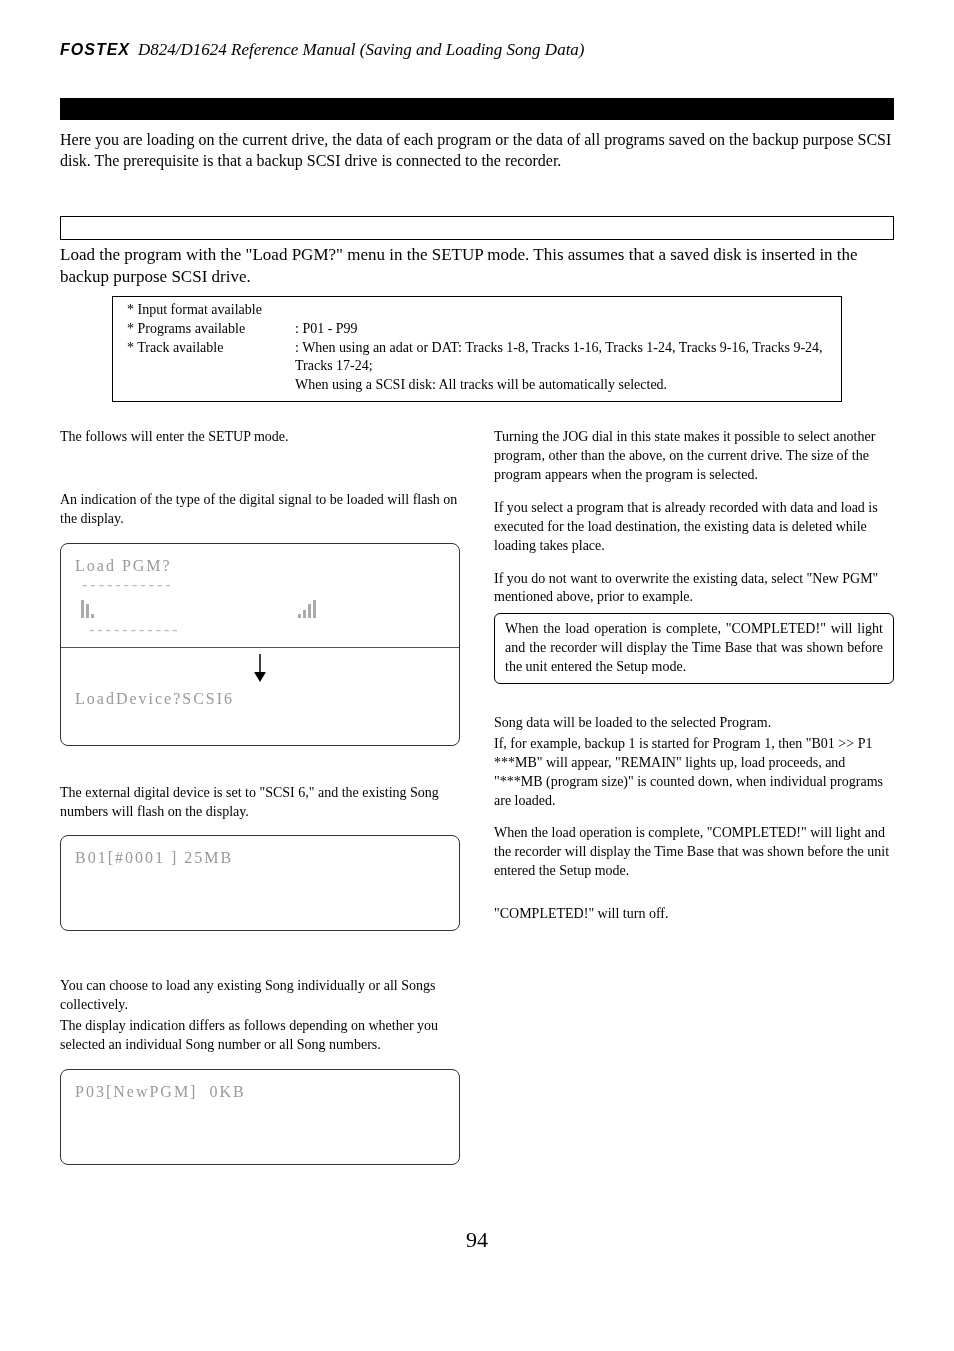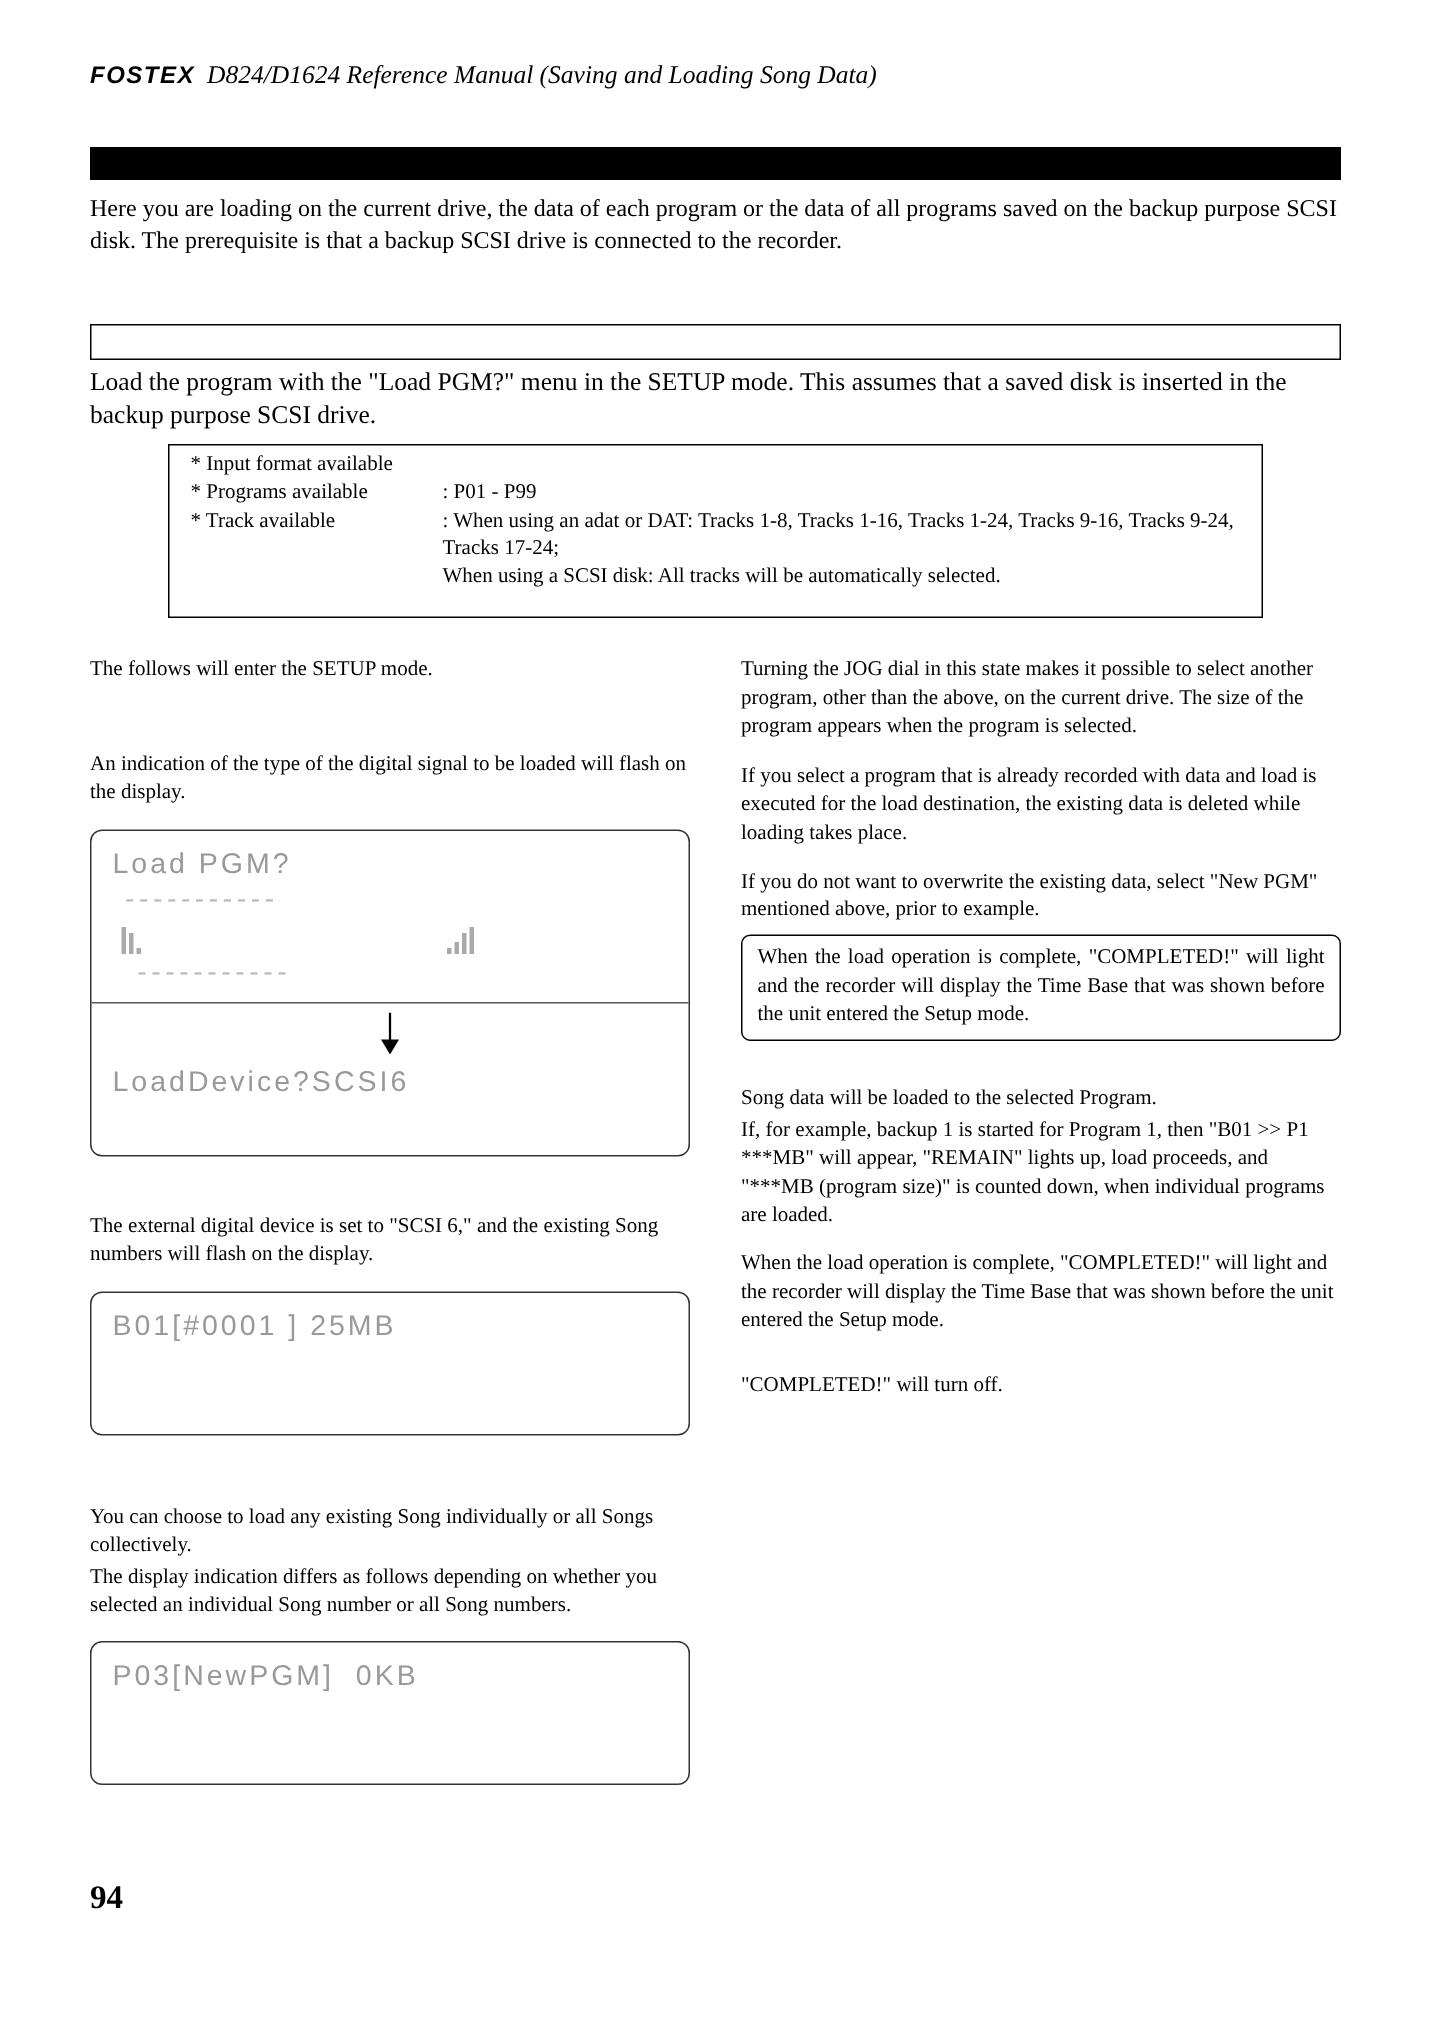--- a/index.html
+++ b/index.html
@@ -41,21 +41,21 @@
     margin-bottom: 4px;
   }
   .proc-text {
     font-size: 17px;
     line-height: 1.3;
     margin-bottom: 8px;
   }
   .spec-table {
     border: 1px solid #000;
     margin: 0 auto 26px auto;
-    padding: 4px 14px 16px 14px;
+    padding: 4px 14px 6px 14px;
     font-size: 14px;
     line-height: 1.35;
     width: 730px;
   }
   .spec-row {
     display: flex;
   }
   .spec-label {
     width: 168px;
     flex-shrink: 0;
@@ -74,22 +74,22 @@
   }
   .col p { margin-bottom: 14px; }
   .display-box {
     border: 1px solid #333;
     border-radius: 8px;
     padding: 12px 14px;
     margin: 10px 0 22px 0;
     background: #fff;
   }
   .seg-text {
-    font-family: Liberation Sans, sans-serif;
-    font-size: 19px;
+    font-family: Liberation Serif, serif;
+    font-size: 16px;
     letter-spacing: 2px;
     color: #999;
     line-height: 1.2;
     white-space: pre;
   }
   .seg-light {
     color: #bbb;
     letter-spacing: 3px;
   }
   .arrow-down {
@@ -108,23 +108,23 @@
     text-align: justify;
   }
   .note-box {
     border: 1px solid #000;
     padding: 10px 12px 14px 12px;
     margin-top: 10px;
     font-size: 14px;
     font-style: italic;
   }
   .page-num {
+    text-align: center;
     font-size: 22px;
     margin-top: 40px;
-    font-weight: bold;
   }
   .display-box.subbox {
     border: 1px solid #555;
     border-radius: 6px;
     margin-bottom: 14px;
   }
   .vbars {
     display:flex; align-items:flex-end; gap:2px; height:20px; margin: 4px 0 2px 6px;
   }
   .vbars span {

